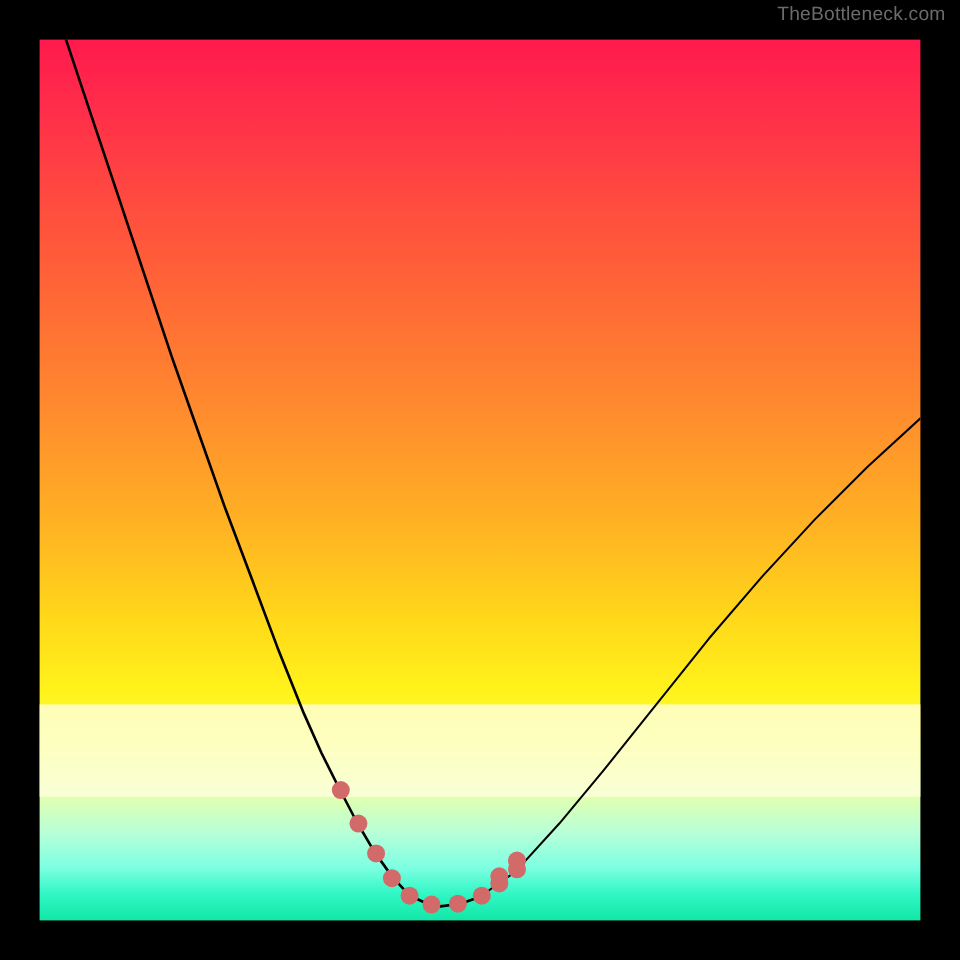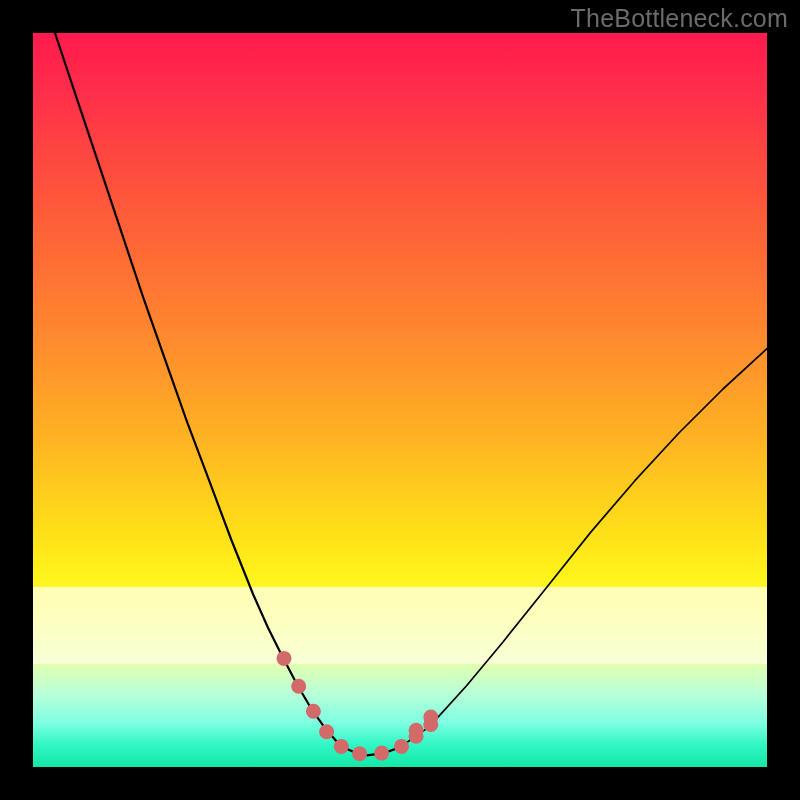--- a/index.html
+++ b/index.html
@@ -15,21 +15,21 @@
     position: relative;
     width: 800px;
     height: 800px;
     background: #000;
   }
   .watermark {
     position: absolute;
     top: 4px;
     right: 12px;
     color: #6b6b6b;
-    font-size: 25px;
+    font-size: 16px;
     font-weight: 500;
     letter-spacing: 0.2px;
     z-index: 20;
   }
   .plot {
     position: absolute;
     left: 33px;
     top: 33px;
     width: 734px;
     height: 734px;

